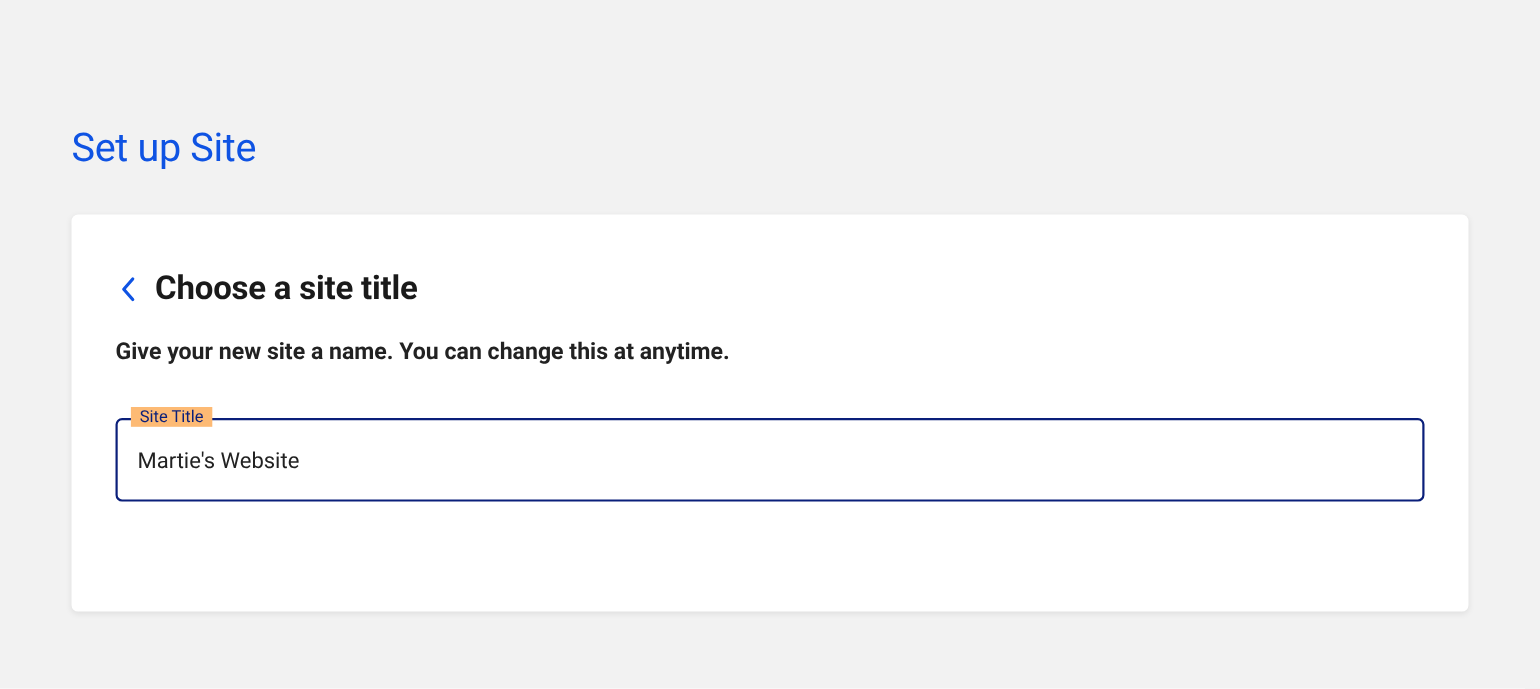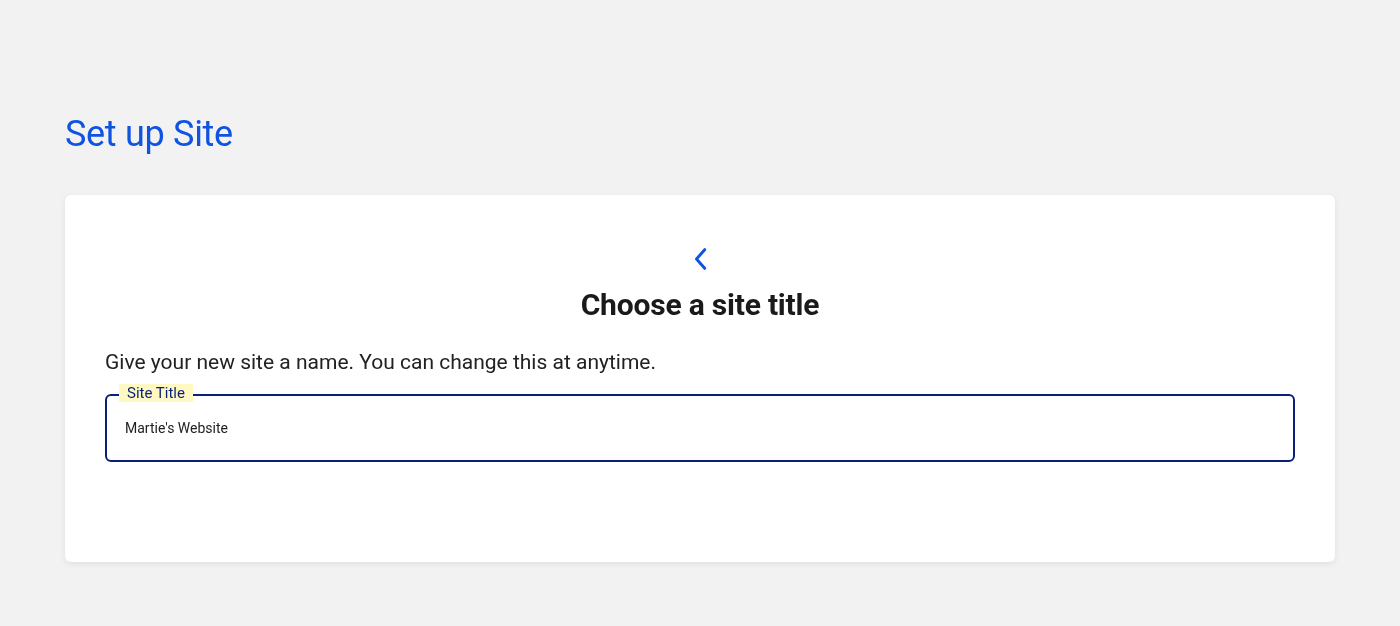--- a/index.html
+++ b/index.html
@@ -30,21 +30,20 @@
       border-radius: 6px;
       box-shadow: 0 2px 6px rgba(0,0,0,0.08);
       padding: 50px 40px 100px 40px;
       width: 100%;
     }
     .card-header {
       display: flex;
       align-items: center;
       gap: 14px;
       margin-bottom: 28px;
-      flex-direction: column;
     }
     .back-icon {
       display: flex;
       align-items: center;
       justify-content: center;
       width: 22px;
       height: 28px;
       cursor: pointer;
       color: #0f53e3;
     }
@@ -54,43 +53,43 @@
     }
     .card-title {
       font-size: 30px;
       font-weight: 700;
       color: #1a1a1a;
       letter-spacing: -0.2px;
     }
     .card-subtitle {
       font-size: 21px;
       color: #222222;
-      margin-bottom: 20px;
-      font-weight: 400;
+      margin-bottom: 48px;
+      font-weight: 700;
     }
     .input-wrapper {
       position: relative;
       width: 100%;
     }
     .input-label {
       position: absolute;
       top: -10px;
       left: 14px;
-      background: #fef9c3;
+      background: #fdba74;
       padding: 0 8px;
       font-size: 15px;
       color: #0a1f7a;
       font-weight: 400;
     }
     .text-input {
       width: 100%;
       border: 2px solid #0a1f7a;
       border-radius: 6px;
       padding: 24px 18px;
-      font-size: 14px;
+      font-size: 20px;
       color: #222222;
       outline: none;
       font-family: inherit;
       background: #ffffff;
     }
   </style>
 </head>
 <body>
 
 <div class="container">

